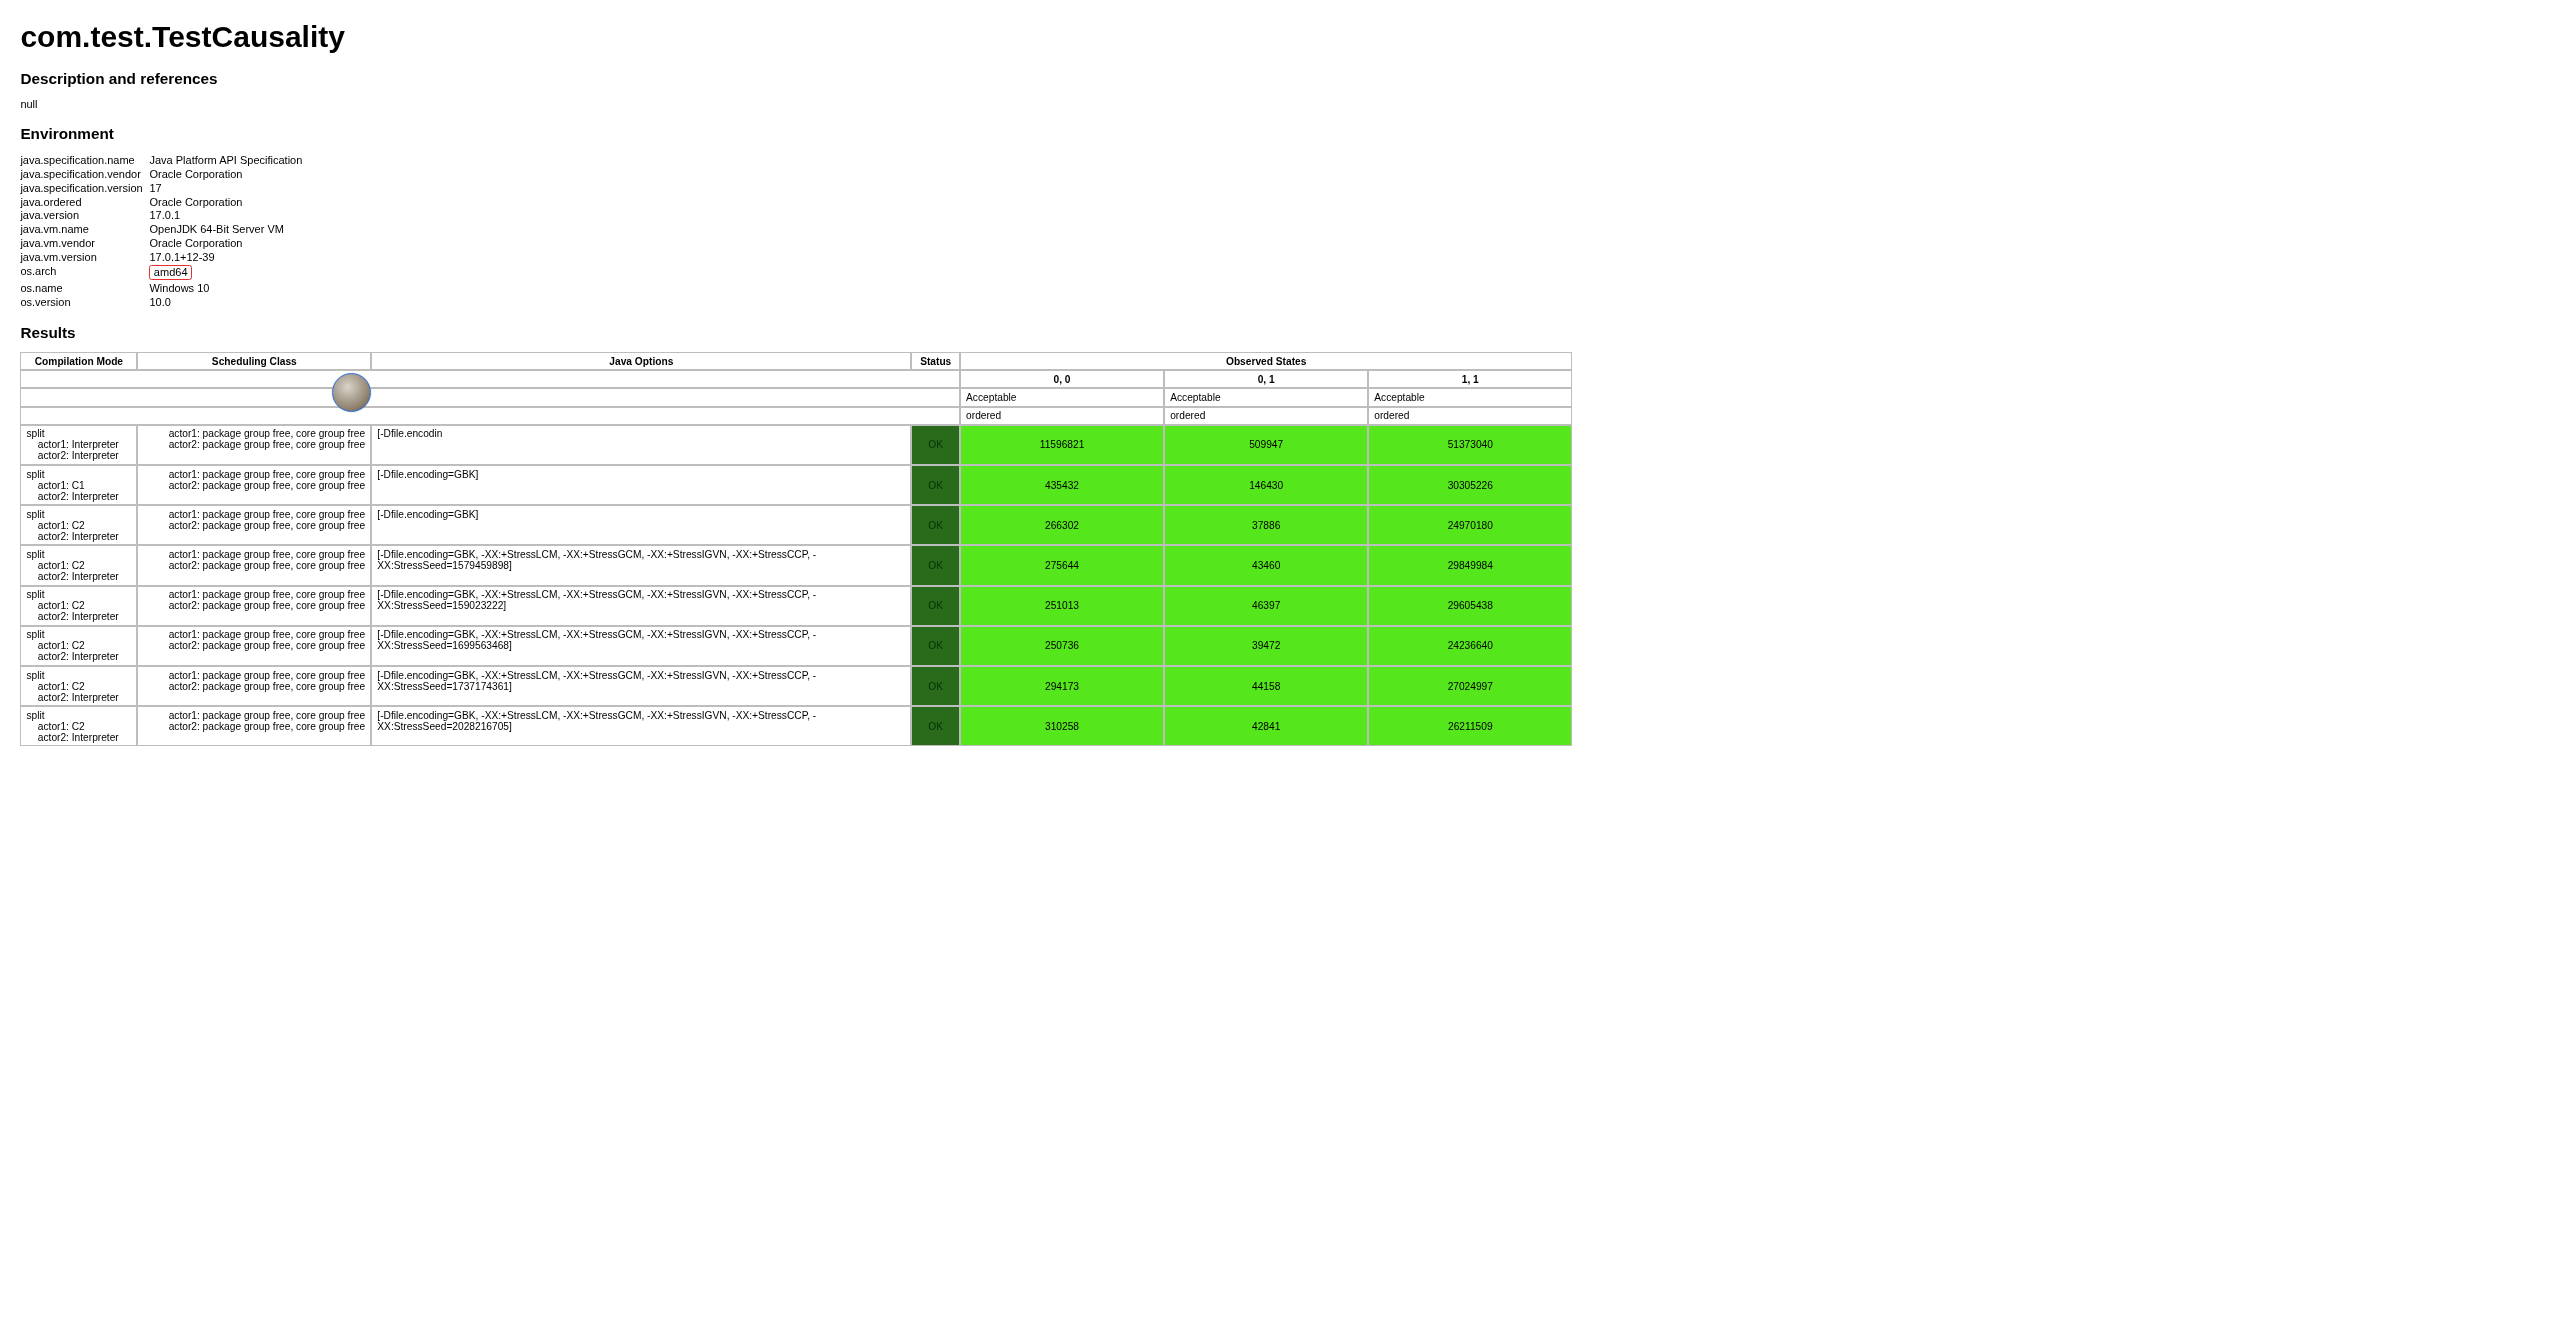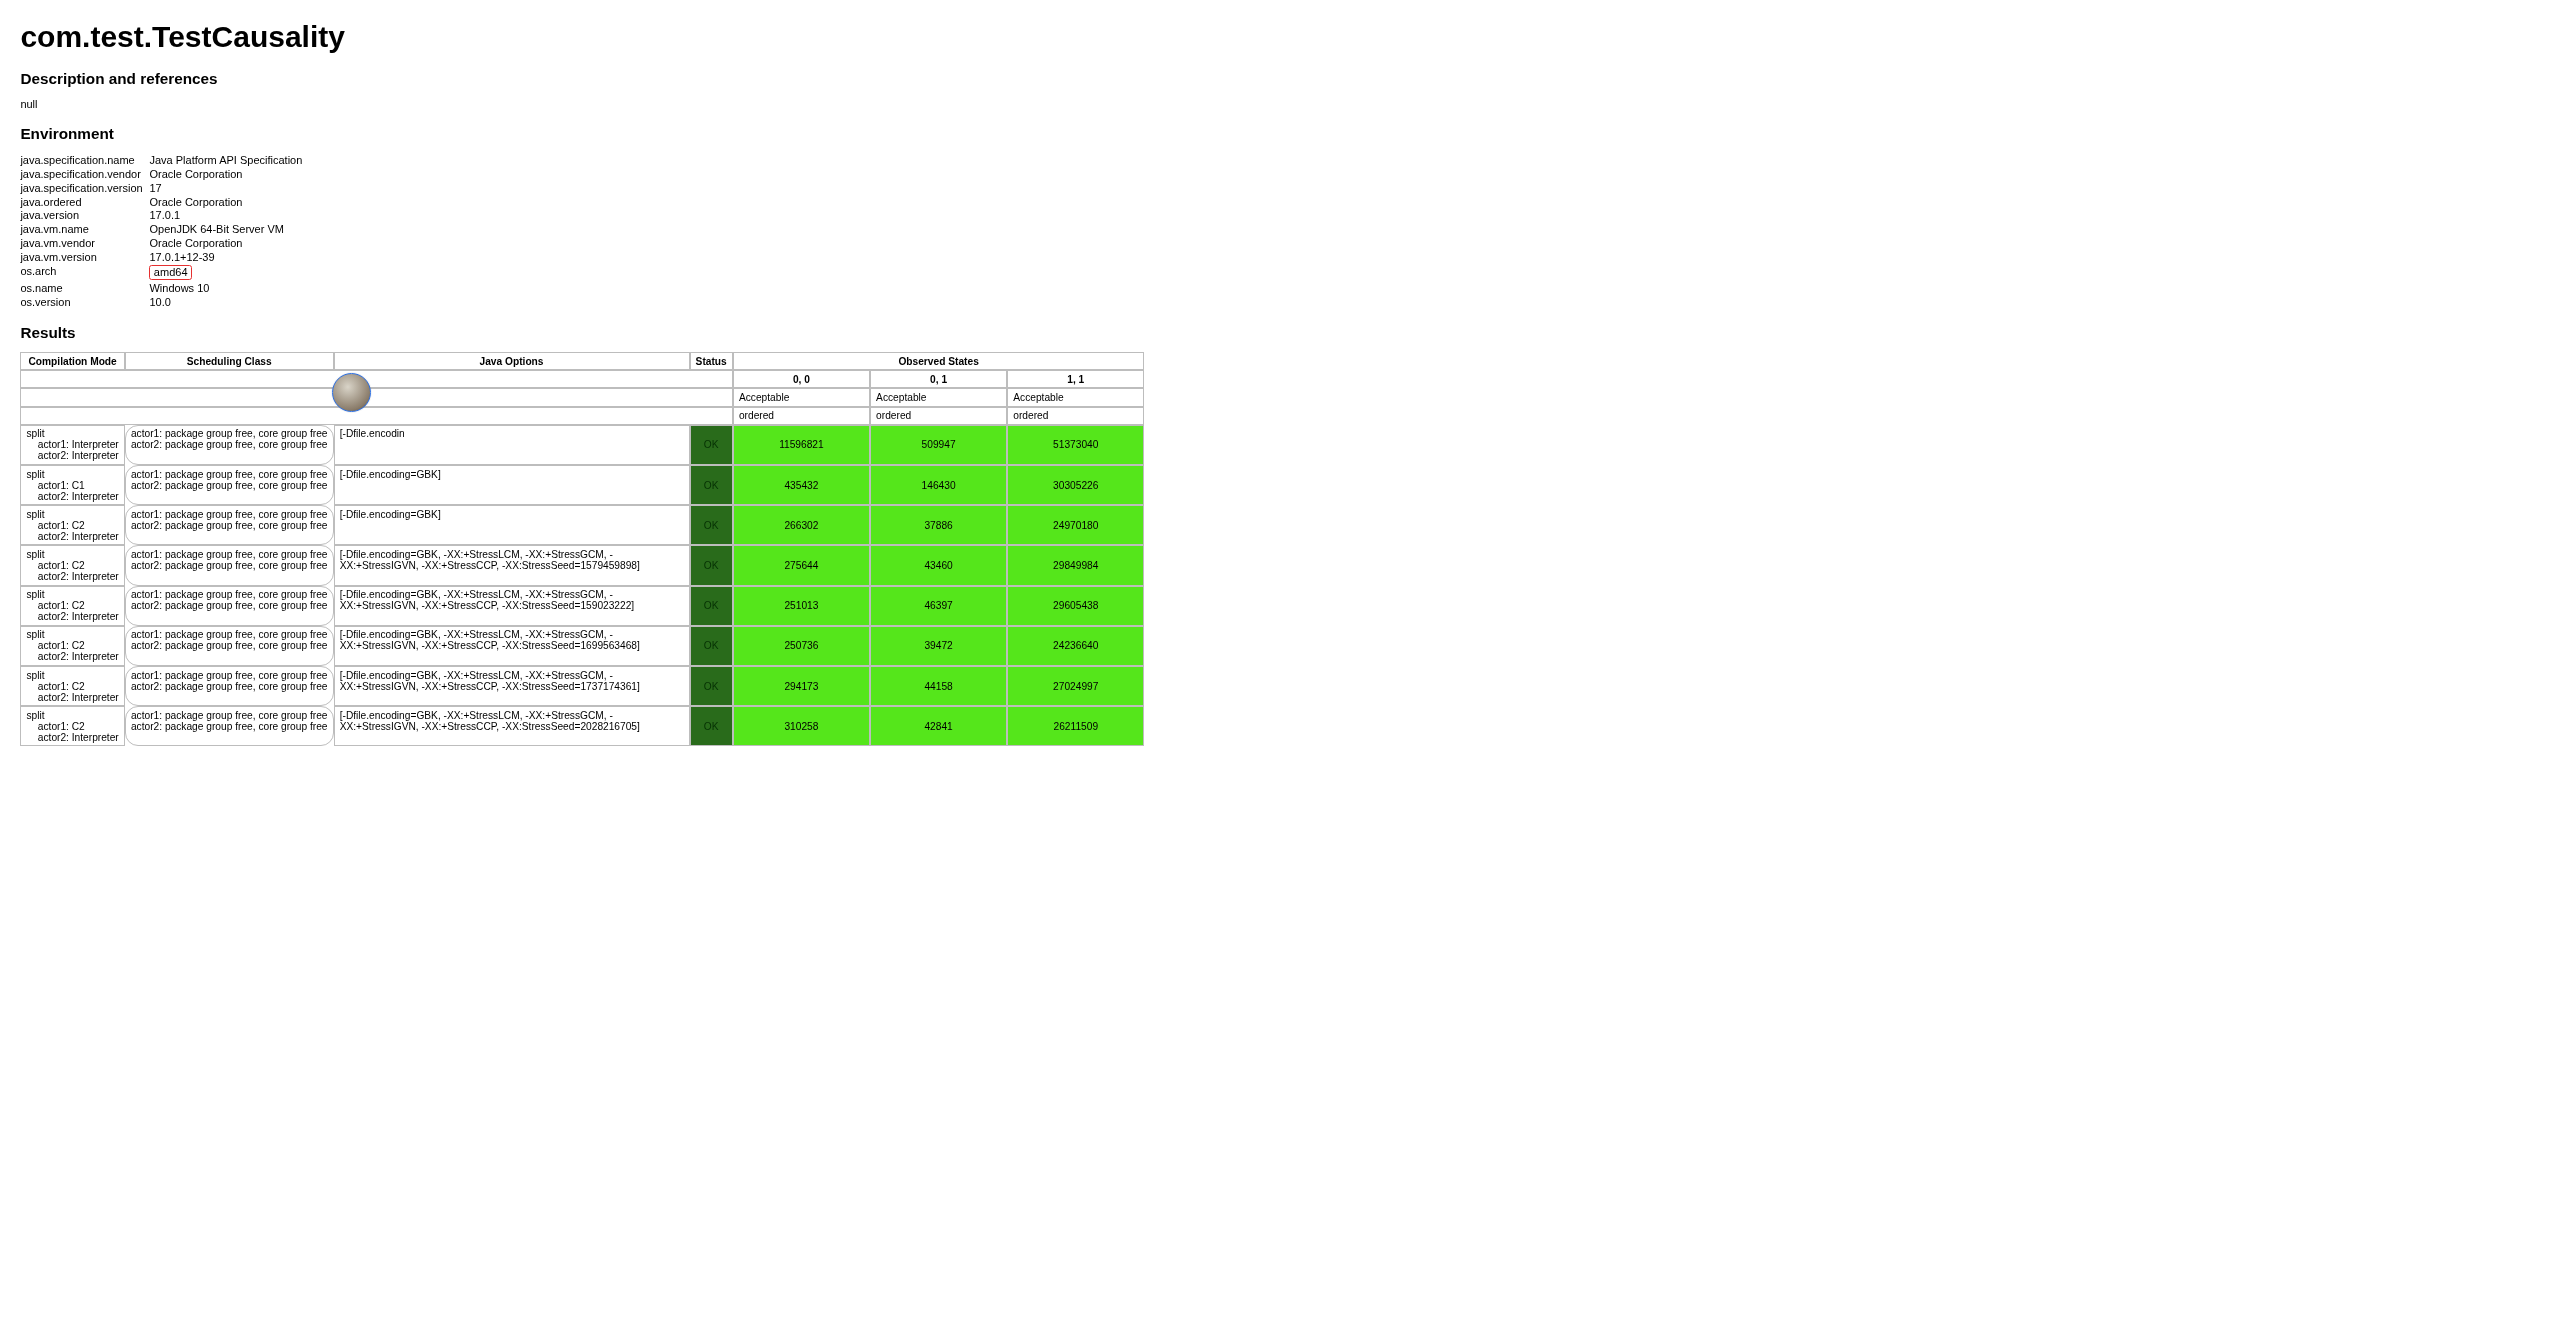--- a/index.html
+++ b/index.html
@@ -20,21 +20,21 @@
   .env-table td .highlight {
     border: 1.7px solid #e63030;
     border-radius: 2.6px;
     padding: 0 3.4px;
     display: inline-block;
     line-height: 13.6px;
   }
   .results-table {
     border-collapse: separate;
     border-spacing: 0.9px;
-    width: 1124px;
+    width: 1552px;
     font-size: 10.2px;
     margin-top: 3.4px;
   }
   .results-table th, .results-table td {
     border: 0.9px solid #bdbdbd;
     padding: 2.6px 5.1px;
     background: #fff;
     vertical-align: top;
   }
   .results-table th { text-align: center; font-weight: 700; }
@@ -45,21 +45,21 @@
     vertical-align: middle;
     font-weight: 400;
   }
   .results-table td.count-cell {
     background: #55e61b;
     text-align: center;
     color: #000;
     vertical-align: middle;
   }
   .results-table td.comp-cell { white-space: pre; font-family: Arial, sans-serif; }
-  .results-table td.sched-cell { text-align: left; border-radius: 13px; }
+  .results-table td.sched-cell { text-align: right; }
   .results-table td.jopt-cell { }
   .cursor-avatar {
     position: absolute;
     width: 37px; height: 37px;
     border-radius: 50%;
     border: 1.7px solid #2a6de0;
     background: radial-gradient(circle at 40% 35%, #d9d4c8 0%, #8a7c6a 70%, #4a3f33 100%);
     box-shadow: 0 0 0 0.9px rgba(0,0,0,0.05);
     left: 332px;
     top: 373px;

